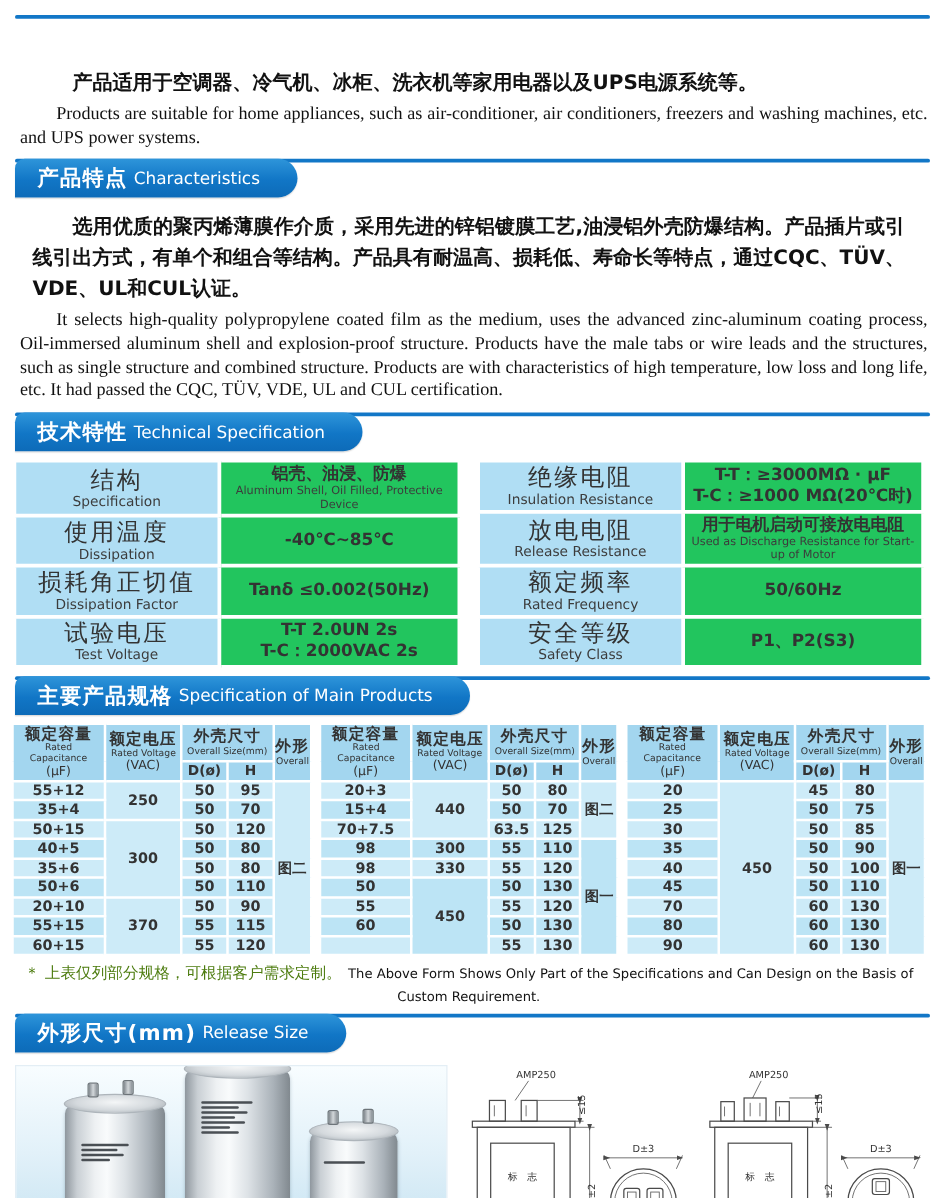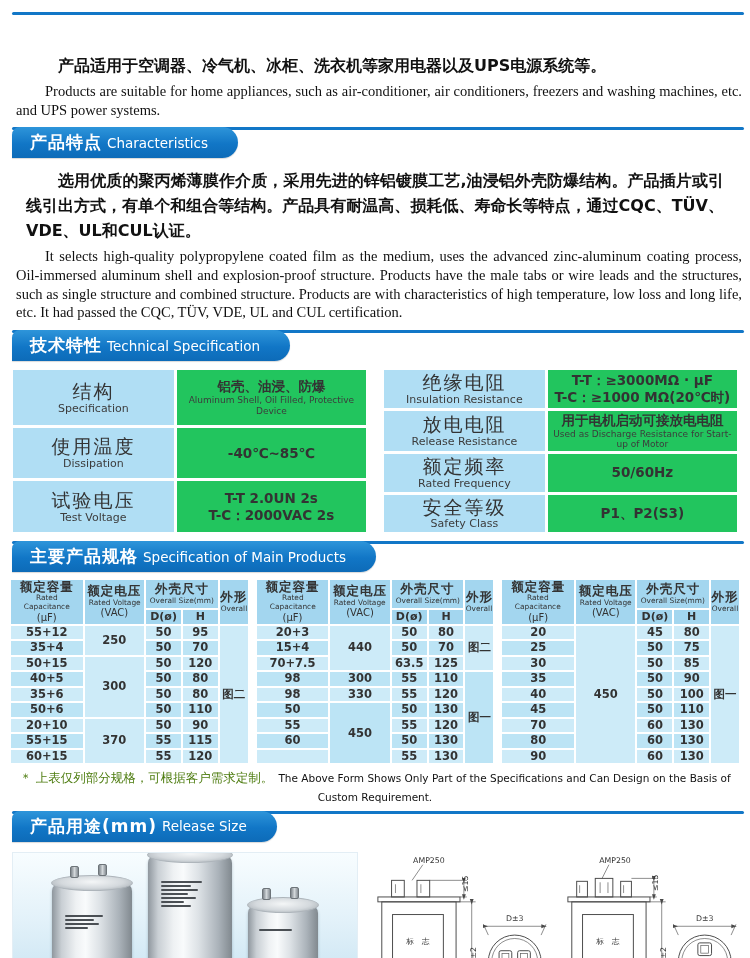--- a/index.html
+++ b/index.html
@@ -145,20 +145,29 @@
           <td class="lbl">
             <span class="zh">使用温度</span>
             <span class="en">Dissipation</span>
           </td>
           <td class="val">
             <span class="main">-40℃~85℃</span>
           </td>
         </tr>
         <tr>
           <td class="lbl">
+            <span class="zh">损耗角正切值</span>
+            <span class="en">Dissipation Factor</span>
+          </td>
+          <td class="val">
+            <span class="main">Tanδ ≤0.002(50Hz)</span>
+          </td>
+        </tr>
+        <tr>
+          <td class="lbl">
             <span class="zh">试验电压</span>
             <span class="en">Test Voltage</span>
           </td>
           <td class="val">
             <span class="main">T-T 2.0UN 2s</span>
             <span class="main">T-C：2000VAC 2s</span>
           </td>
         </tr>
       </tbody>
     </table>
@@ -480,21 +489,21 @@
   </div>
 
   <div class="note-row">
     <span class="nz">＊ 上表仅列部分规格，可根据客户需求定制。</span>
     <span class="ne">The Above  Form Shows Only Part of the Specifications and Can Design on the Basis of Custom Requirement.</span>
   </div>
 
   <div class="sec-head">
     <div class="line"></div>
     <div class="tab">
-      <span class="zh">产品用途(mm)</span>
+      <span class="zh">外形尺寸(mm)</span>
       <span class="en">Release Size</span>
     </div>
   </div>
 
   <div class="bottom">
 
     <div class="photo-area">
       <div class="cap" style="margin-bottom:14px;">
         <div class="cap-body" style="width:80px;height:128px;">
           <div class="cap-top"></div>

